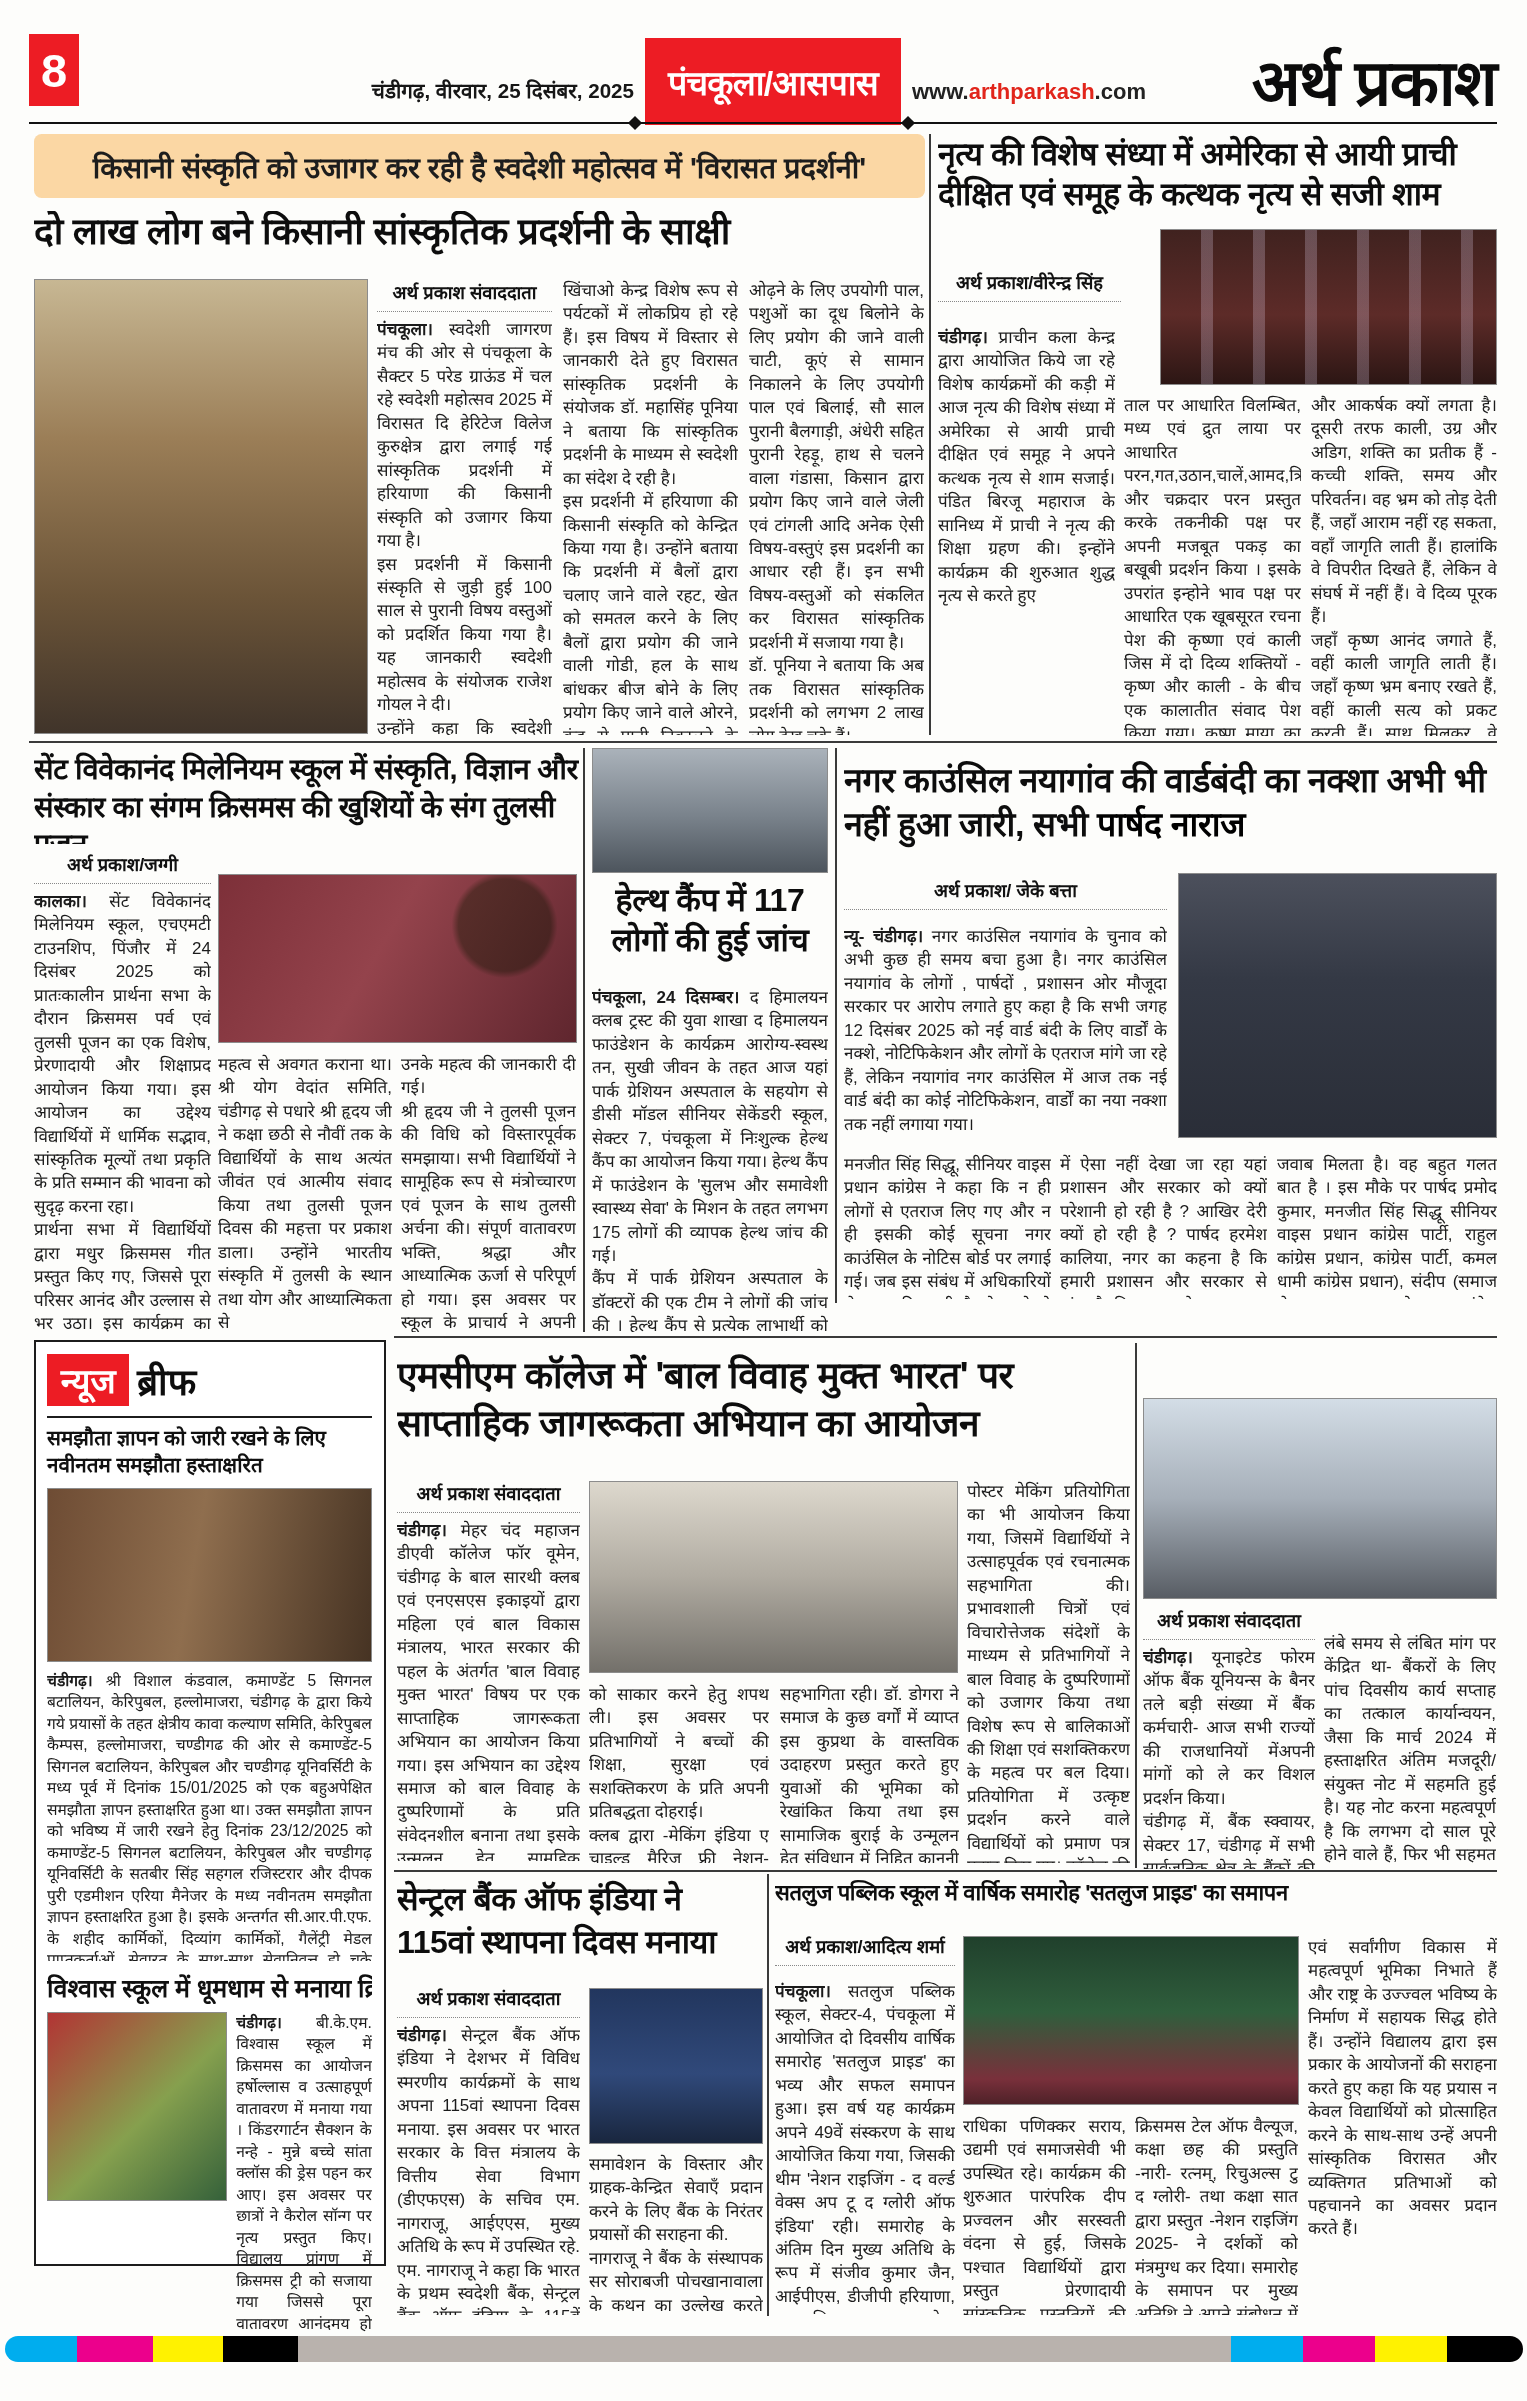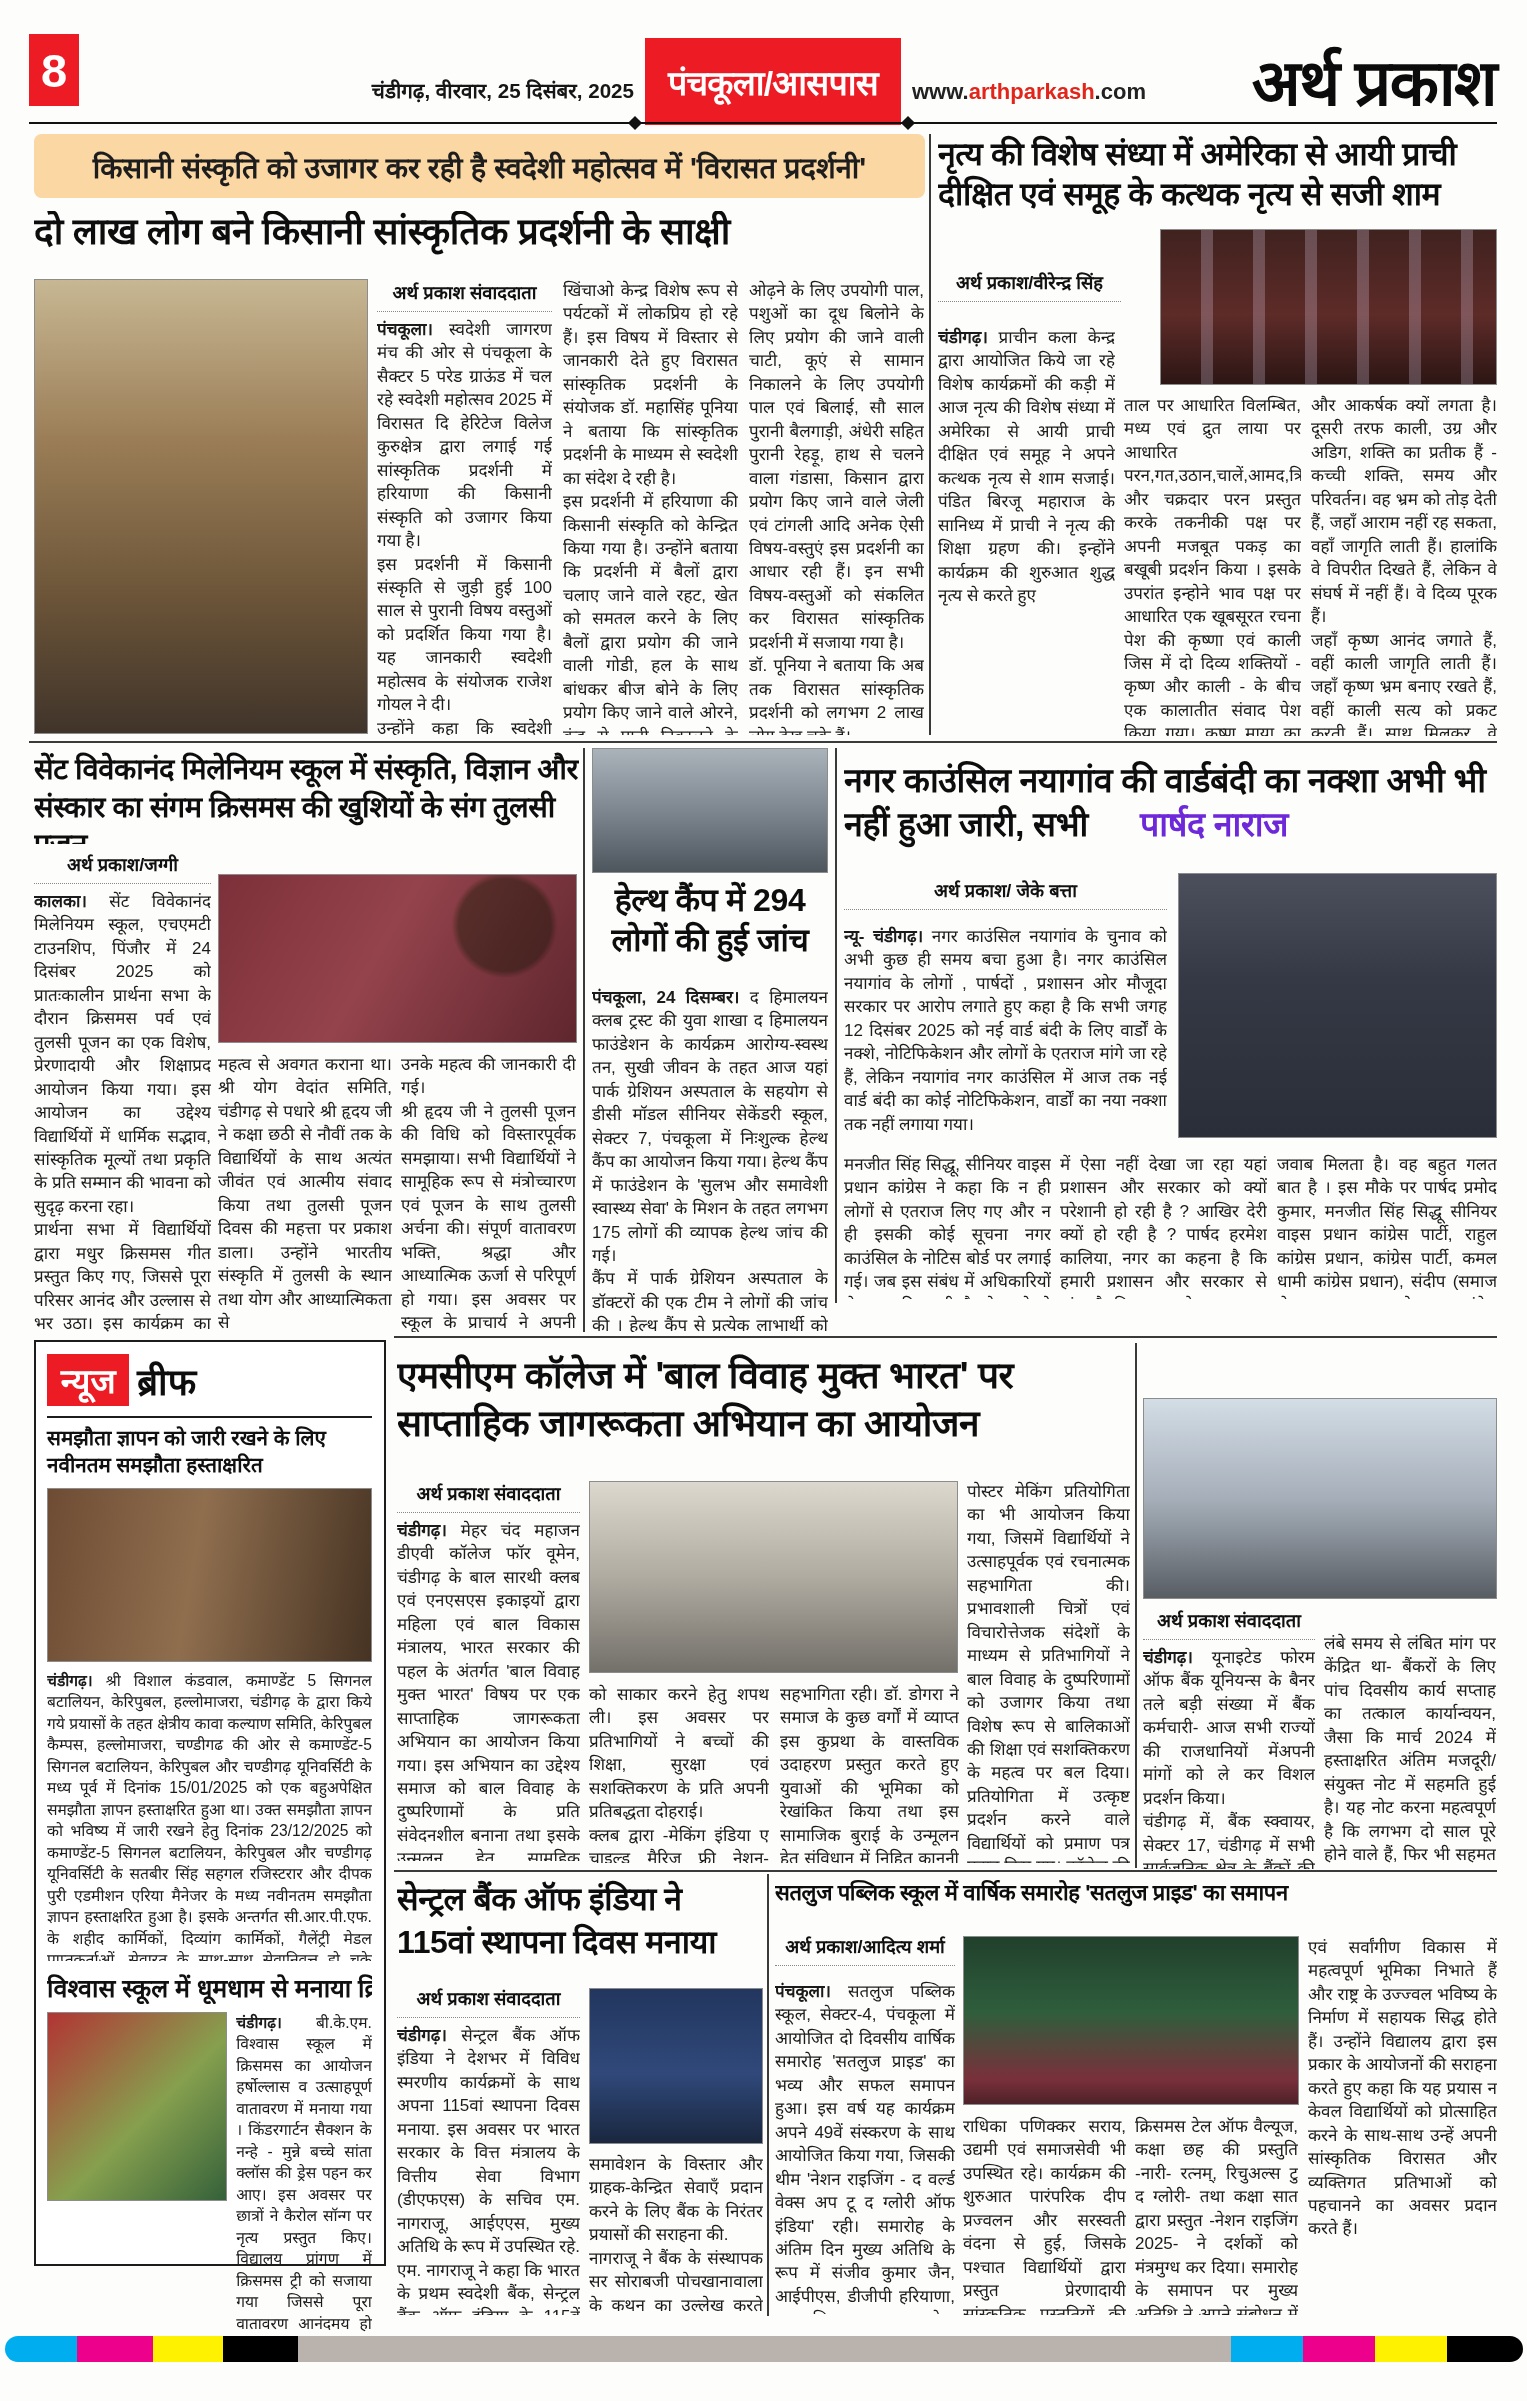--- a/index.html
+++ b/index.html
@@ -15,21 +15,21 @@
   .website{font-size:22px;font-weight:bold;color:#222;}
   .website .mid{color:#e1251b;}
   .logo{font-size:64px;font-weight:900;text-align:right;letter-spacing:-1.5px;color:#0b0b0b;}
   .hrule{background:#111;}
   .diamond{width:10px;height:10px;background:#111;transform:rotate(45deg);}
   
   .kicker{background:#fbd7a4;border-radius:7.6px;display:flex;align-items:center;justify-content:center;
           font-size:29px;font-weight:800;color:#1d1d1d;text-align:center;}
   .h{font-weight:900;color:#0d0d0d;line-height:1.16;letter-spacing:-0.4px;overflow:hidden;}
   .h1line{white-space:nowrap;}
-  .red{color:#6d28d9;margin-left:43px;}
+  .red{color:#000000;}
   .by{font-weight:bold;font-size:18.3px;text-align:center;color:#111;
       border-bottom:1.5px dotted #888;padding-bottom:6.9px;margin-bottom:6.1px;}
   .bt{font-size:17px;line-height:1.38;text-align:justify;color:#1b1b1b;white-space:pre-line;overflow:hidden;}
   .bt b{font-weight:bold;}
   .col{overflow:hidden;}
   .ph{border:0.8px solid #8c8c8c;box-sizing:border-box;}
   .vline{width:1.5px;background:#3a3a3a;}
   .hline{height:1.5px;background:#3a3a3a;}
   
   .ph-festival{background:linear-gradient(180deg,#c7b793 0%,#9b7e57 35%,#6b5438 70%,#40342a 100%);}
@@ -107,21 +107,21 @@
 प्रार्थना सभा में विद्यार्थियों द्वारा मधुर क्रिसमस गीत प्रस्तुत किए गए, जिससे पूरा परिसर आनंद और उल्लास से भर उठा। इस कार्यक्रम का उद्देश्य छात्रों को तुलसी के धार्मिक, औषधीय एवं वैज्ञानिक</span></div>
   </div>
   <div class="abs ph ph-tulsi" style="left:218px;top:874px;width:359px;height:169px;"></div>
   <div class="abs col bt" style="left:218px;top:1053px;width:174px;height:279px;">महत्व से अवगत कराना था। श्री योग वेदांत समिति, चंडीगढ़ से पधारे श्री हृदय जी ने कक्षा छठी से नौवीं तक के विद्यार्थियों के साथ अत्यंत जीवंत एवं आत्मीय संवाद किया तथा तुलसी पूजन दिवस की महत्ता पर प्रकाश डाला। उन्होंने भारतीय संस्कृति में तुलसी के स्थान तथा योग और आध्यात्मिकता से</div>
   <div class="abs col bt" style="left:401px;top:1053px;width:175px;height:279px;">उनके महत्व की जानकारी दी गई।
 श्री हृदय जी ने तुलसी पूजन की विधि को विस्तारपूर्वक समझाया। सभी विद्यार्थियों ने सामूहिक रूप से मंत्रोच्चारण एवं पूजन के साथ तुलसी अर्चना की। संपूर्ण वातावरण भक्ति, श्रद्धा और आध्यात्मिक ऊर्जा से परिपूर्ण हो गया। इस अवसर पर स्कूल के प्राचार्य ने अपनी टीम के साथ छात्रों को तुलसी के संस्कृति निर्माण में योगदान की जानकारी दी तथा प्रेम, उत्साह, सेवा और मानवता का सार्वभौमिक संदेश दिया गया।</div>
 
   <div class="abs vline" style="left:583px;top:748px;height:584px;"></div>
 
   <div class="abs ph ph-health" style="left:592px;top:748px;width:236px;height:125px;"></div>
-  <div class="abs h" style="left:592px;top:880px;width:236px;height:98px;font-size:32px;line-height:1.25;text-align:center;">हेल्थ कैंप में 294 लोगों की हुई जांच</div>
+  <div class="abs h" style="left:592px;top:880px;width:236px;height:98px;font-size:32px;line-height:1.25;text-align:center;">हेल्थ कैंप में 117 लोगों की हुई जांच</div>
   <div class="abs col bt" style="left:592px;top:986px;width:236px;height:346px;"><b>पंचकूला, 24 दिसम्बर।</b><span> द हिमालयन क्लब ट्रस्ट की युवा शाखा द हिमालयन फाउंडेशन के कार्यक्रम आरोग्य-स्वस्थ तन, सुखी जीवन के तहत आज यहां पार्क ग्रेशियन अस्पताल के सहयोग से डीसी मॉडल सीनियर सेकेंडरी स्कूल, सेक्टर 7, पंचकूला में निःशुल्क हेल्थ कैंप का आयोजन किया गया। हेल्थ कैंप में फाउंडेशन के 'सुलभ और समावेशी स्वास्थ्य सेवा' के मिशन के तहत लगभग 175 लोगों की व्यापक हेल्थ जांच की गई।
 कैंप में पार्क ग्रेशियन अस्पताल के डॉक्टरों की एक टीम ने लोगों की जांच की । हेल्थ कैंप से प्रत्येक लाभार्थी को पर्याप्त हेल्थ सुविधा मिले। इस अवसर पर द हिमालयन फाउंडेशन चंडीगढ़ के संस्थापक संजीव सिंह मुख्य अतिथि थे।</span></div>
 
   <div class="abs vline" style="left:835px;top:748px;height:555px;"></div>
 
   <div class="abs h" style="left:844px;top:758px;width:653px;height:108px;font-size:34px;line-height:1.3;"><span>नगर काउंसिल नयागांव की वार्डबंदी का नक्शा अभी भी नहीं हुआ जारी, सभी </span><span class="red">पार्षद नाराज</span></div>
   <div class="abs" style="left:844px;top:877px;width:323px;">
     <div class="by">अर्थ प्रकाश/ जेके बत्ता</div>
   </div>
   <div class="abs col bt" style="left:844px;top:925px;width:323px;height:221px;"><b>न्यू- चंडीगढ़।</b><span> नगर काउंसिल नयागांव के चुनाव को अभी कुछ ही समय बचा हुआ है। नगर काउंसिल नयागांव के लोगों , पार्षदों , प्रशासन ओर मौजूदा सरकार पर आरोप लगाते हुए कहा है कि सभी जगह 12 दिसंबर 2025 को नई वार्ड बंदी के लिए वार्डों के नक्शे, नोटिफिकेशन और लोगों के एतराज मांगे जा रहे हैं, लेकिन नयागांव नगर काउंसिल  में आज तक नई वार्ड बंदी का कोई नोटिफिकेशन, वार्डों का नया नक्शा तक नहीं लगाया गया।</span></div>

